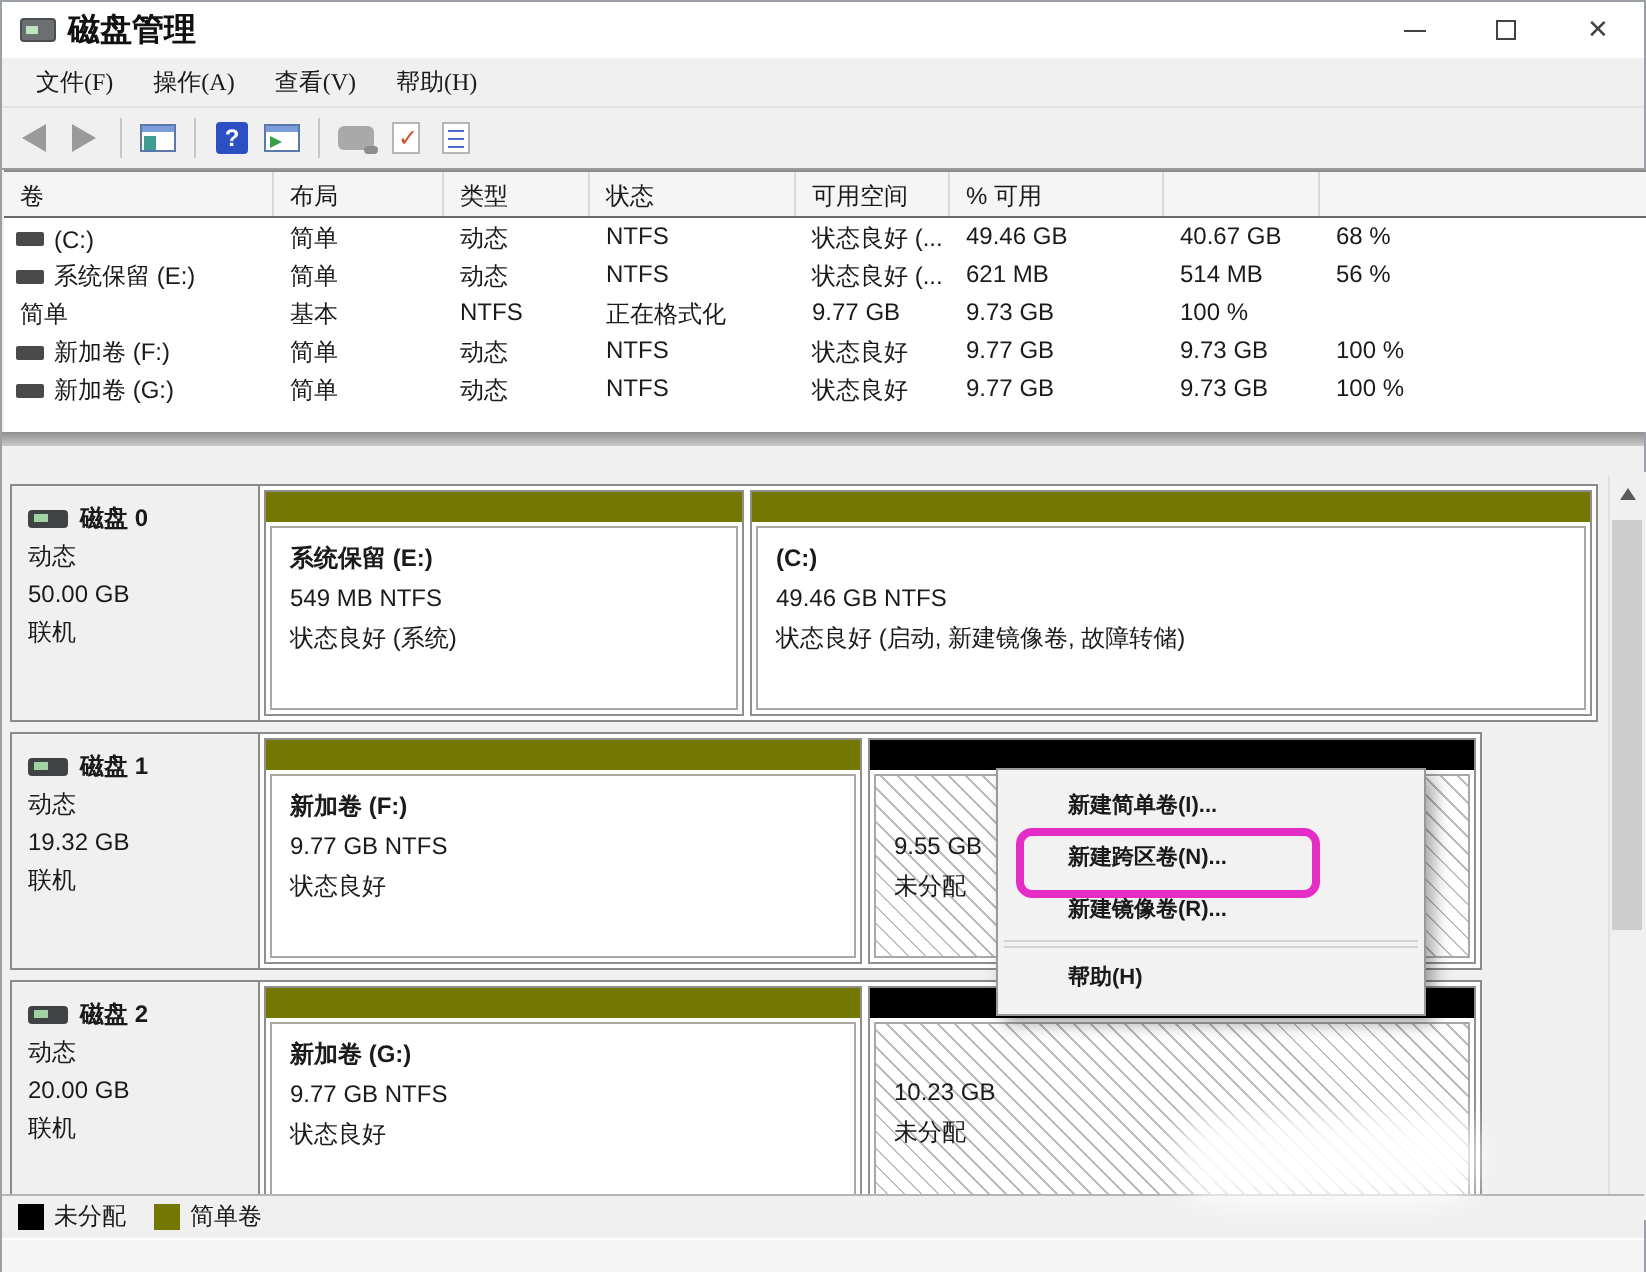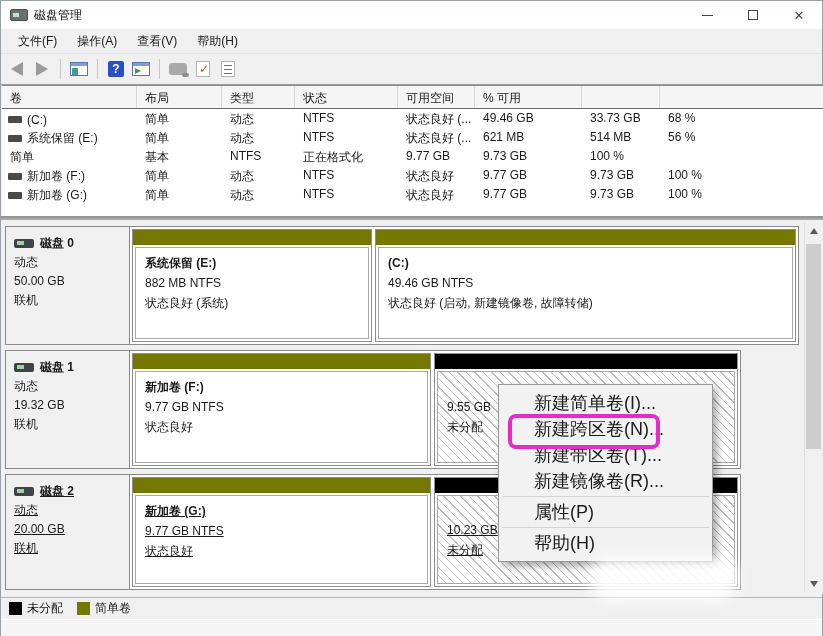--- a/index.html
+++ b/index.html
@@ -4,29 +4,29 @@
 <style>
   * { margin:0; padding:0; box-sizing:border-box; }
   html,body { width:823px; height:636px; overflow:hidden; }
   body { font-family:"Liberation Sans","DejaVu Sans",sans-serif; font-size:12px; color:#1a1a1a; background:#f0f0f0; }
   #window { position:absolute; inset:0; width:823px; height:636px; background:#f0f0f0; border:1px solid #9aa0a6; }
 
   
   .titlebar { position:absolute; left:0; top:0; width:100%; height:28px; background:#ffffff; display:flex; align-items:center; }
   .app-icon { width:18px; height:12px; margin:0 6px 0 9px; background:#6b6f72; border:1px solid #4a4e50; border-radius:2px; position:relative; }
   .app-icon::after { content:""; position:absolute; left:2px; top:3px; width:6px; height:4px; background:#bfe3c0; }
-  .title-text { font-size:12px; color:#111; }
+  .title-text { font-size:16px; color:#111;font-weight:bold; }
   .win-controls { margin-left:auto; display:flex; height:100%; }
   .win-btn { width:46px; height:100%; display:flex; align-items:center; justify-content:center; color:#444; font-size:13px; }
   .glyph-min { width:11px; height:1px; background:#444; display:inline-block; }
   .glyph-max { width:10px; height:10px; border:1px solid #444; display:inline-block; }
 
   
   .menubar { position:absolute; left:0; top:28px; width:100%; height:25px; background:#f0f0f0; display:flex; align-items:center; padding-left:8px; gap:2px; border-bottom:1px solid #e3e3e3; }
-  .menu-item { padding:3px 9px; }
+  .menu-item { padding:3px 9px;font-family:Liberation Serif, serif; }
 
   
   .toolbar { position:absolute; left:0; top:53px; width:100%; height:31px; background:#f0f0f0; display:flex; align-items:center; padding-left:6px; gap:5px; border-bottom:1px solid #9b9b9b; }
   .tb-sep { width:1px; height:20px; background:#c6c6c6; margin:0 3px; }
   .tb-icon { width:20px; height:18px; display:flex; align-items:center; justify-content:center; }
   .arrow { width:0; height:0; border-top:7px solid transparent; border-bottom:7px solid transparent; }
   .arrow.back { border-right:12px solid #9a9a9a; }
   .arrow.fwd { border-left:12px solid #9a9a9a; }
   .mini-win { width:18px; height:14px; border:1px solid #5b79a8; background:#fff; position:relative; }
   .mini-win::before { content:""; position:absolute; left:0; top:0; right:0; height:3px; background:#7b9edb; }
@@ -46,21 +46,21 @@
   .vt-header .hcell { padding:4px 0 0 8px; border-right:1px solid #d9d9d9; font-size:12px; }
   .vt-row { height:19px; }
   .vt-row .cell { padding:2px 0 0 8px; white-space:nowrap; overflow:hidden; }
   .vol-cell { display:flex; align-items:center; gap:5px; padding-left:6px !important; }
   .vol-icon { width:14px; height:7px; background:#4a4a4a; border-radius:1px; flex:0 0 auto; }
 
   
   .splitter { position:absolute; left:0; top:215px; width:100%; height:7px; background:linear-gradient(#8f8f8f,#c9c9c9); }
 
   
-  .graph-area { position:absolute; left:0; top:219px; width:823px; height:374px; background:#f0f0f0; }
+  .graph-area { position:absolute; left:0; top:235px; width:823px; height:374px; background:#f0f0f0; }
   .disk-row { position:absolute; left:4px; border:1px solid #8a8a8a; background:#fff; display:flex; }
   .disk-label { width:124px; background:#f0f0f0; border-right:1px solid #8a8a8a; padding:7px 6px 0 8px; line-height:19px; }
   .disk-name-line { display:flex; align-items:center; gap:6px; font-weight:bold; }
   .disk-icon { width:20px; height:9px; background:#3f4346; border-radius:2px; position:relative; flex:0 0 auto; }
   .disk-icon::after { content:""; position:absolute; left:3px; top:2px; width:7px; height:4px; background:#9fd4a2; }
   .part-area { flex:1; display:flex; padding:2px 2px; gap:3px; }
   .part { display:flex; flex-direction:column; border:1px solid #8f8f8f; background:#fff; }
   .part-band { height:15px; flex:0 0 auto; }
   .part-body { flex:1; margin:2px; border:1px solid #a8a8a8; padding:5px 9px; line-height:20px; background:#fff; }
   .part-body .pt-title { font-weight:bold; }
@@ -75,21 +75,21 @@
   .v-thumb { position:absolute; left:1px; top:22px; width:15px; height:205px; background:#cdcdcd; }
 
   
   .legend { position:absolute; left:0; top:596px; width:100%; height:22px; background:#f0f0f0; border-top:1px solid #b5b5b5; display:flex; align-items:center; padding-left:8px; gap:14px; }
   .legend-item { display:flex; align-items:center; gap:5px; }
   .legend-swatch { width:13px; height:13px; display:inline-block; }
   .statusbar { position:absolute; left:0; top:618px; width:100%; height:18px; background:#f5f5f5; border-top:1px solid #ffffff; }
 
   
   .ctx-menu { position:absolute; left:497px; top:383px; width:215px; background:#f2f2f2; border:1px solid #999; box-shadow:4px 4px 8px rgba(0,0,0,0.35); padding:5px 2px; z-index:20; }
-  .ctx-item { height:26px; line-height:26px; padding-left:33px; font-size:18px; white-space:nowrap; }
+  .ctx-item { height:26px; line-height:26px; padding-left:33px; font-size:11px; white-space:nowrap;font-weight:bold; }
   .ctx-item.disabled { color:#9a9a9a; }
   .ctx-sep { height:1px; background:#d2d2d2; margin:2px 1px; }
   .annotation-box { position:absolute; left:9px; top:29px; width:152px; height:35px; border:4px solid #e52cc6; border-radius:8px; pointer-events:none; z-index:25; }
 
   .watermark-blur { position:absolute; left:588px; top:556px; width:150px; height:44px; background:rgba(255,255,255,0.9); filter:blur(7px); border-radius:20px; z-index:30; pointer-events:none; }
 </style>
 </head>
 <body>
 
 <div id="window">
@@ -159,21 +159,21 @@
     <div class="vt-grid vt-row">
       <span class="cell vol-cell">
           <span class="vol-icon"></span>
           <span>(C:)</span>
         </span>
       <span class="cell">简单</span>
       <span class="cell">动态</span>
       <span class="cell">NTFS</span>
       <span class="cell">状态良好 (...</span>
       <span class="cell">49.46 GB</span>
-      <span class="cell">33.73 GB</span>
+      <span class="cell">40.67 GB</span>
       <span class="cell">68 %</span>
       <span class="cell"></span>
     </div>
 
     <div class="vt-grid vt-row">
       <span class="cell vol-cell">
           <span class="vol-icon"></span>
           <span>系统保留 (E:)</span>
         </span>
       <span class="cell">简单</span>
@@ -240,21 +240,21 @@
           </div>
         <div>动态</div>
         <div>50.00 GB</div>
         <div>联机</div>
       </div>
       <div class="part-area">
         <div class="part" style="flex:0 0 240px;">
           <div class="part-band" style="background:#757800;"></div>
           <div class="part-body">
             <div class="pt-title">系统保留  (E:)</div>
-            <div>882 MB NTFS</div>
+            <div>549 MB NTFS</div>
             <div>状态良好 (系统)</div>
           </div>
         </div>
         <div class="part" style="flex:1;">
           <div class="part-band" style="background:#757800;"></div>
           <div class="part-body">
             <div class="pt-title">(C:)</div>
             <div>49.46 GB NTFS</div>
             <div>状态良好 (启动, 新建镜像卷, 故障转储)</div>
           </div>
@@ -284,21 +284,21 @@
         <div class="part" style="flex:1;">
           <div class="part-band" style="background:#000000;"></div>
           <div class="part-body unalloc">
             <span>9.55 GB</span>
             <span>未分配</span>
           </div>
         </div>
       </div>
     </div>
 
-    <div class="disk-row" style="top:254px; width:736px; height:116px;text-decoration:underline;">
+    <div class="disk-row" style="top:254px; width:736px; height:116px;">
       <div class="disk-label">
         <div class="disk-name-line">
             <span class="disk-icon"></span>
             <span>磁盘 2</span>
           </div>
         <div>动态</div>
         <div>20.00 GB</div>
         <div>联机</div>
       </div>
       <div class="part-area">
@@ -327,24 +327,22 @@
       <span class="v-thumb"></span>
       <span class="arr" style="bottom:0;">
           <span class="tri-down"></span>
         </span>
     </div>
   </div>
 
   <div class="ctx-menu">
     <div class="ctx-item">新建简单卷(I)...</div>
     <div class="ctx-item">新建跨区卷(N)...</div>
-    <div class="ctx-item">新建带区卷(T)...</div>
     <div class="ctx-item">新建镜像卷(R)...</div>
     <div class="ctx-sep"></div>
-    <div class="ctx-item">属性(P)</div>
     <div class="ctx-sep"></div>
     <div class="ctx-item">帮助(H)</div>
     <div class="annotation-box"></div>
   </div>
 
   <div class="legend">
     <span class="legend-item">
       <span class="legend-swatch" style="background:#000000;"></span>
       <span>未分配</span>
     </span>

